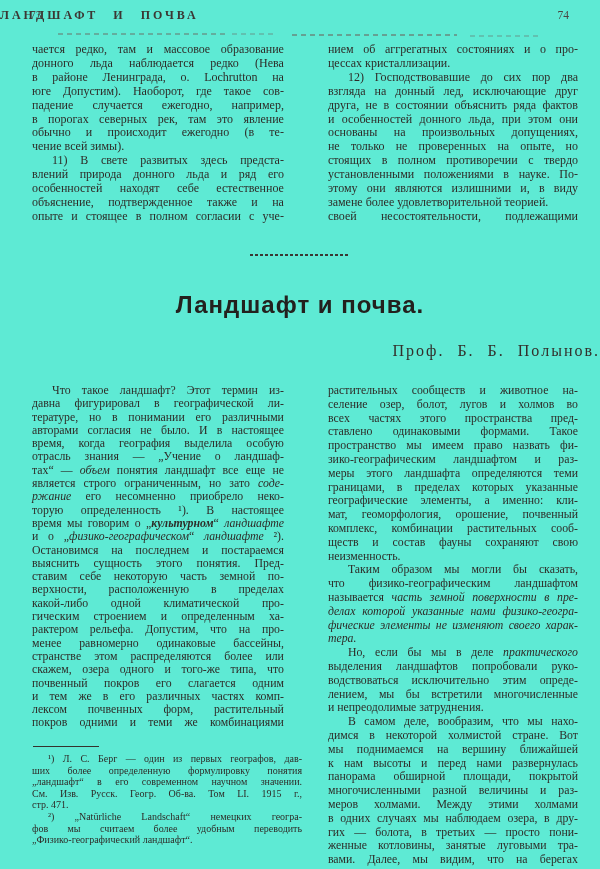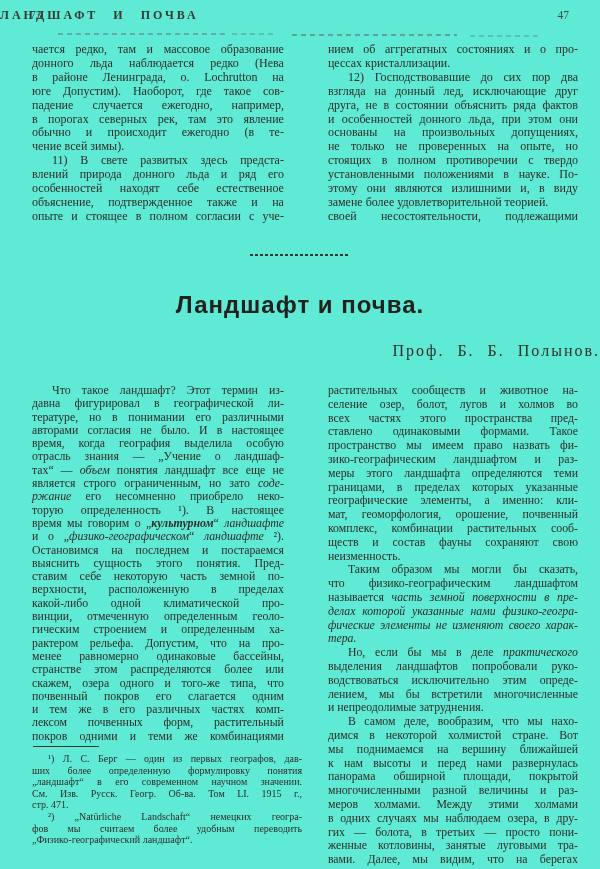--- a/index.html
+++ b/index.html
@@ -58,21 +58,21 @@
   .footnotes .tl{font-size:10px;line-height:11.6px;}
   .footnotes .tl.p{text-indent:16px;}
 </style>
 </head>
 <body>
 
 <div class="page">
 
   <div class="pn pn-left">73</div>
   <div class="running-title">ЛАНДШАФТ  И  ПОЧВА</div>
-  <div class="pn pn-right">47</div>
+  <div class="pn pn-right">74</div>
 
   <div class="smudge sm1"></div>
   <div class="smudge sm4"></div>
   <div class="smudge sm2"></div>
   <div class="smudge sm3"></div>
 
   <div class="cols top-cols">
     <div class="col col-l">
         <div class="tl"><span>чается редко, там и массовое образование</span></div>
         <div class="tl"><span>донного льда наблюдается редко (Нева</span></div>
@@ -122,21 +122,20 @@
         <div class="tl"><span>является строго ограниченным, но зато </span><span class="it">соде-</span></div>
         <div class="tl"><span class="it">ржание</span><span> его несомненно приобрело неко-</span></div>
         <div class="tl"><span>торую определенность ¹). В настоящее</span></div>
         <div class="tl"><span>время мы говорим о „</span><span class="it bd">культурном</span><span>“ </span><span class="it">ландшафте</span></div>
         <div class="tl"><span>и о „</span><span class="it">физико-географическом</span><span>“ </span><span class="it">ландшафте</span><span> ²).</span></div>
         <div class="tl"><span>Остановимся на последнем и постараемся</span></div>
         <div class="tl"><span>выяснить сущность этого понятия. Пред-</span></div>
         <div class="tl"><span>ставим себе некоторую часть земной по-</span></div>
         <div class="tl"><span>верхности, расположенную в пределах</span></div>
         <div class="tl"><span>какой-либо одной климатической про-</span></div>
-        <div class="tl"><span>винции, отмеченную определенным геоло-</span></div>
         <div class="tl"><span>гическим строением и определенным ха-</span></div>
         <div class="tl"><span>рактером рельефа. Допустим, что на про-</span></div>
         <div class="tl"><span>менее равномерно одинаковые бассейны,</span></div>
         <div class="tl"><span>странстве этом распределяются более или</span></div>
         <div class="tl"><span>скажем, озера одного и того-же типа, что</span></div>
         <div class="tl"><span>почвенный покров его слагается одним</span></div>
         <div class="tl"><span>и тем же в его различных частях комп-</span></div>
         <div class="tl"><span>лексом почвенных форм, растительный</span></div>
         <div class="tl"><span>покров одними и теми же комбинациями</span></div>
       </div>

